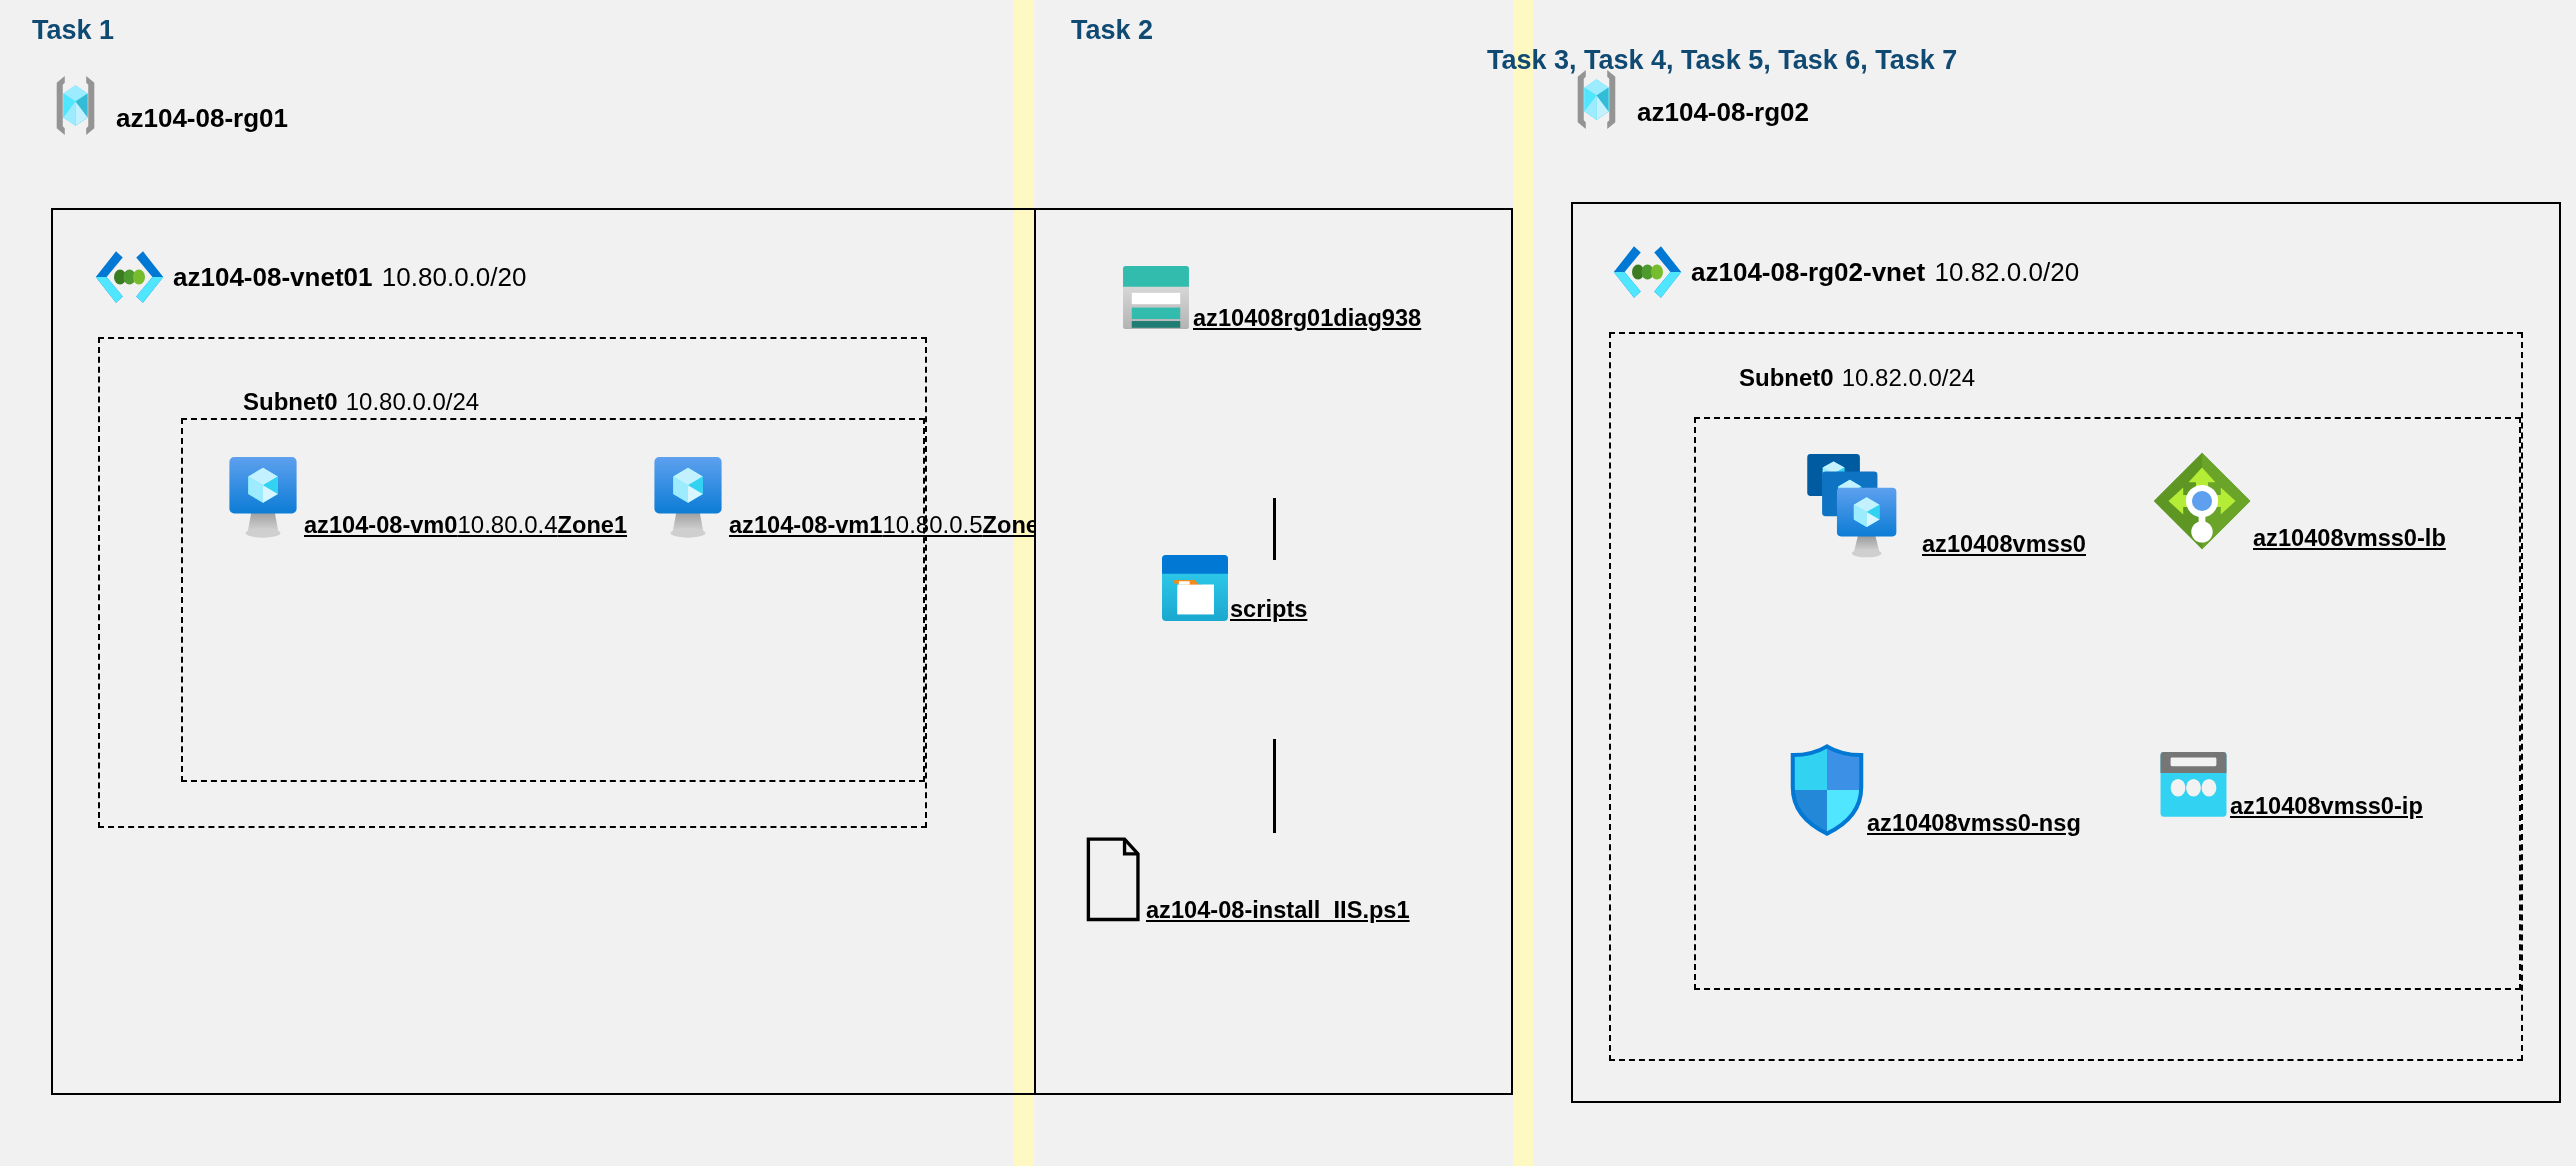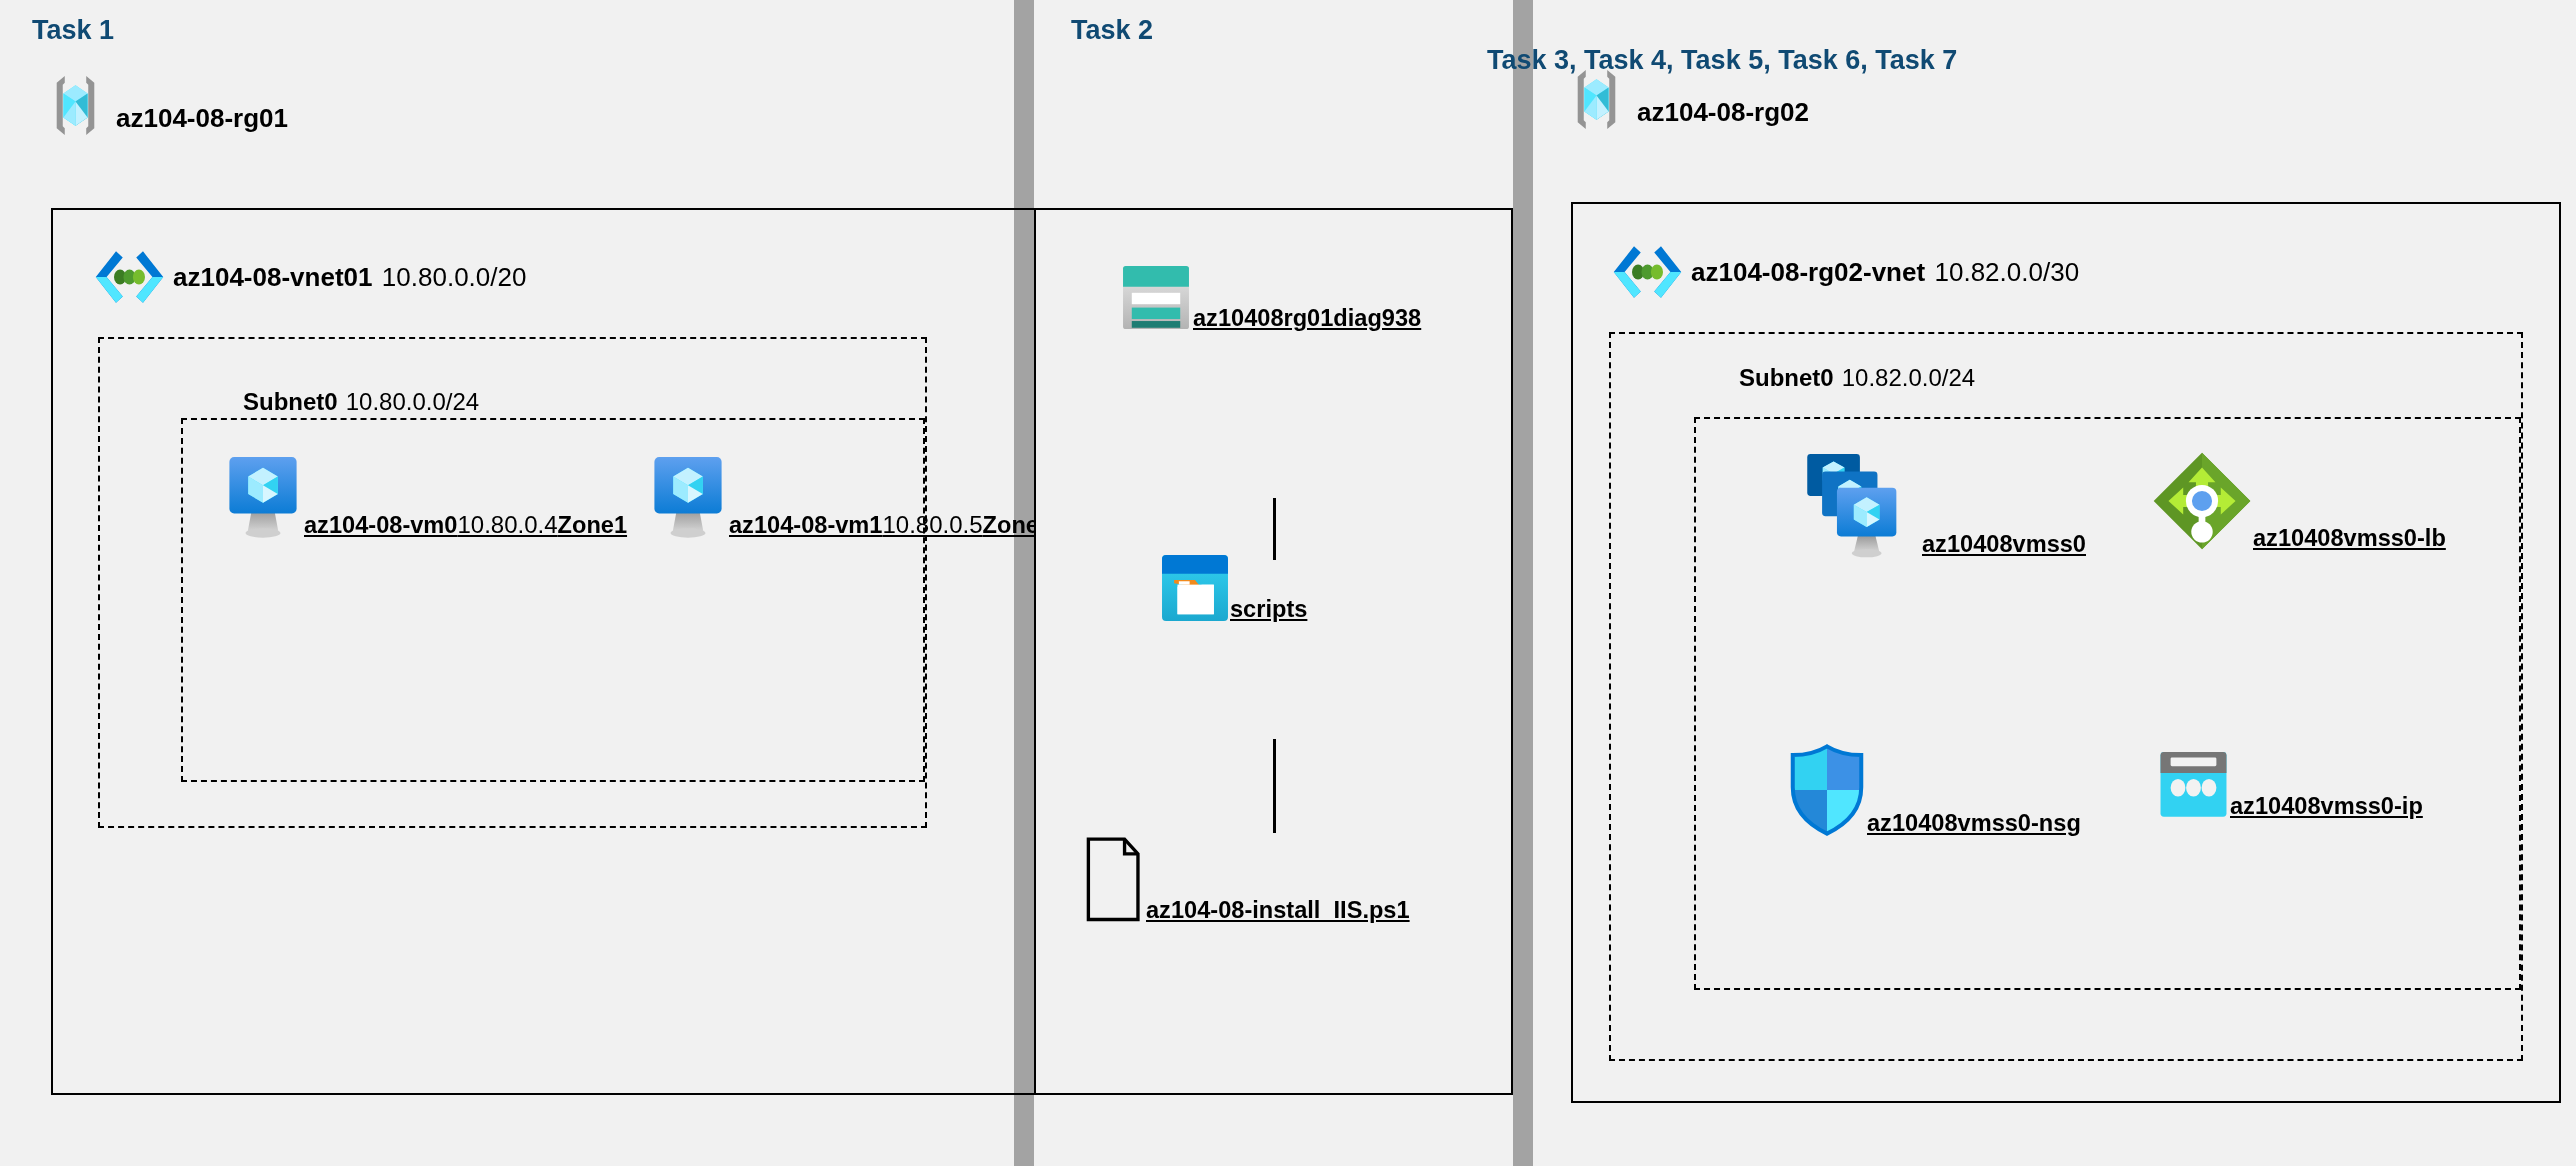--- a/index.html
+++ b/index.html
@@ -7,21 +7,21 @@
     padding: 0;
     background: #ffffff;
   }
   body {
     font-family: "Liberation Sans", sans-serif;
   }
   #canvas {
     position: relative;
     width: 2576px;
     height: 1166px;
-    background: #a3a3a3;
+    background: #fef9c3;
     overflow: hidden;
   }
 
   
   .panel {
     position: absolute;
     background: #f1f1f1;
   }
   #panel-task1 { left: 0;    top: 0; width: 1014px; height: 1166px; }
   #panel-task2 { left: 1034px; top: 0; width: 479px;  height: 1166px; }
@@ -362,21 +362,21 @@
         <path d="M20 43 L44 72 L34 81 L4 43 Z" fill="#50e6ff"></path>
         <path d="M74 5 L64 14 L88 43 L64 72 L74 81 L104 43 Z" fill="#0078d4"></path>
         <path d="M88 43 L64 72 L74 81 L104 43 Z" fill="#50e6ff"></path>
         <ellipse cx="40" cy="43" rx="9" ry="11" fill="#3b7c23"></ellipse>
         <ellipse cx="54" cy="43" rx="9" ry="11" fill="#4e9a2e"></ellipse>
         <ellipse cx="68" cy="43" rx="9" ry="11" fill="#76bc2d"></ellipse>
       </svg>
     </span>
     <span style="display:flex;align-items:baseline;">
       <span class="vnet-name">az104-08-rg02-vnet</span>
-      <span class="vnet-cidr">10.82.0.0/30</span>
+      <span class="vnet-cidr">10.82.0.0/20</span>
     </span>
   </div>
 
   <div class="dashed-box" id="subnet-box-2"></div>
 
   <div class="subnet-label" id="subnet-label-2">
     <b>Subnet0</b><span>10.82.0.0/24</span>
   </div>
 
   <div class="dashed-box" id="inner-box-2"></div>

